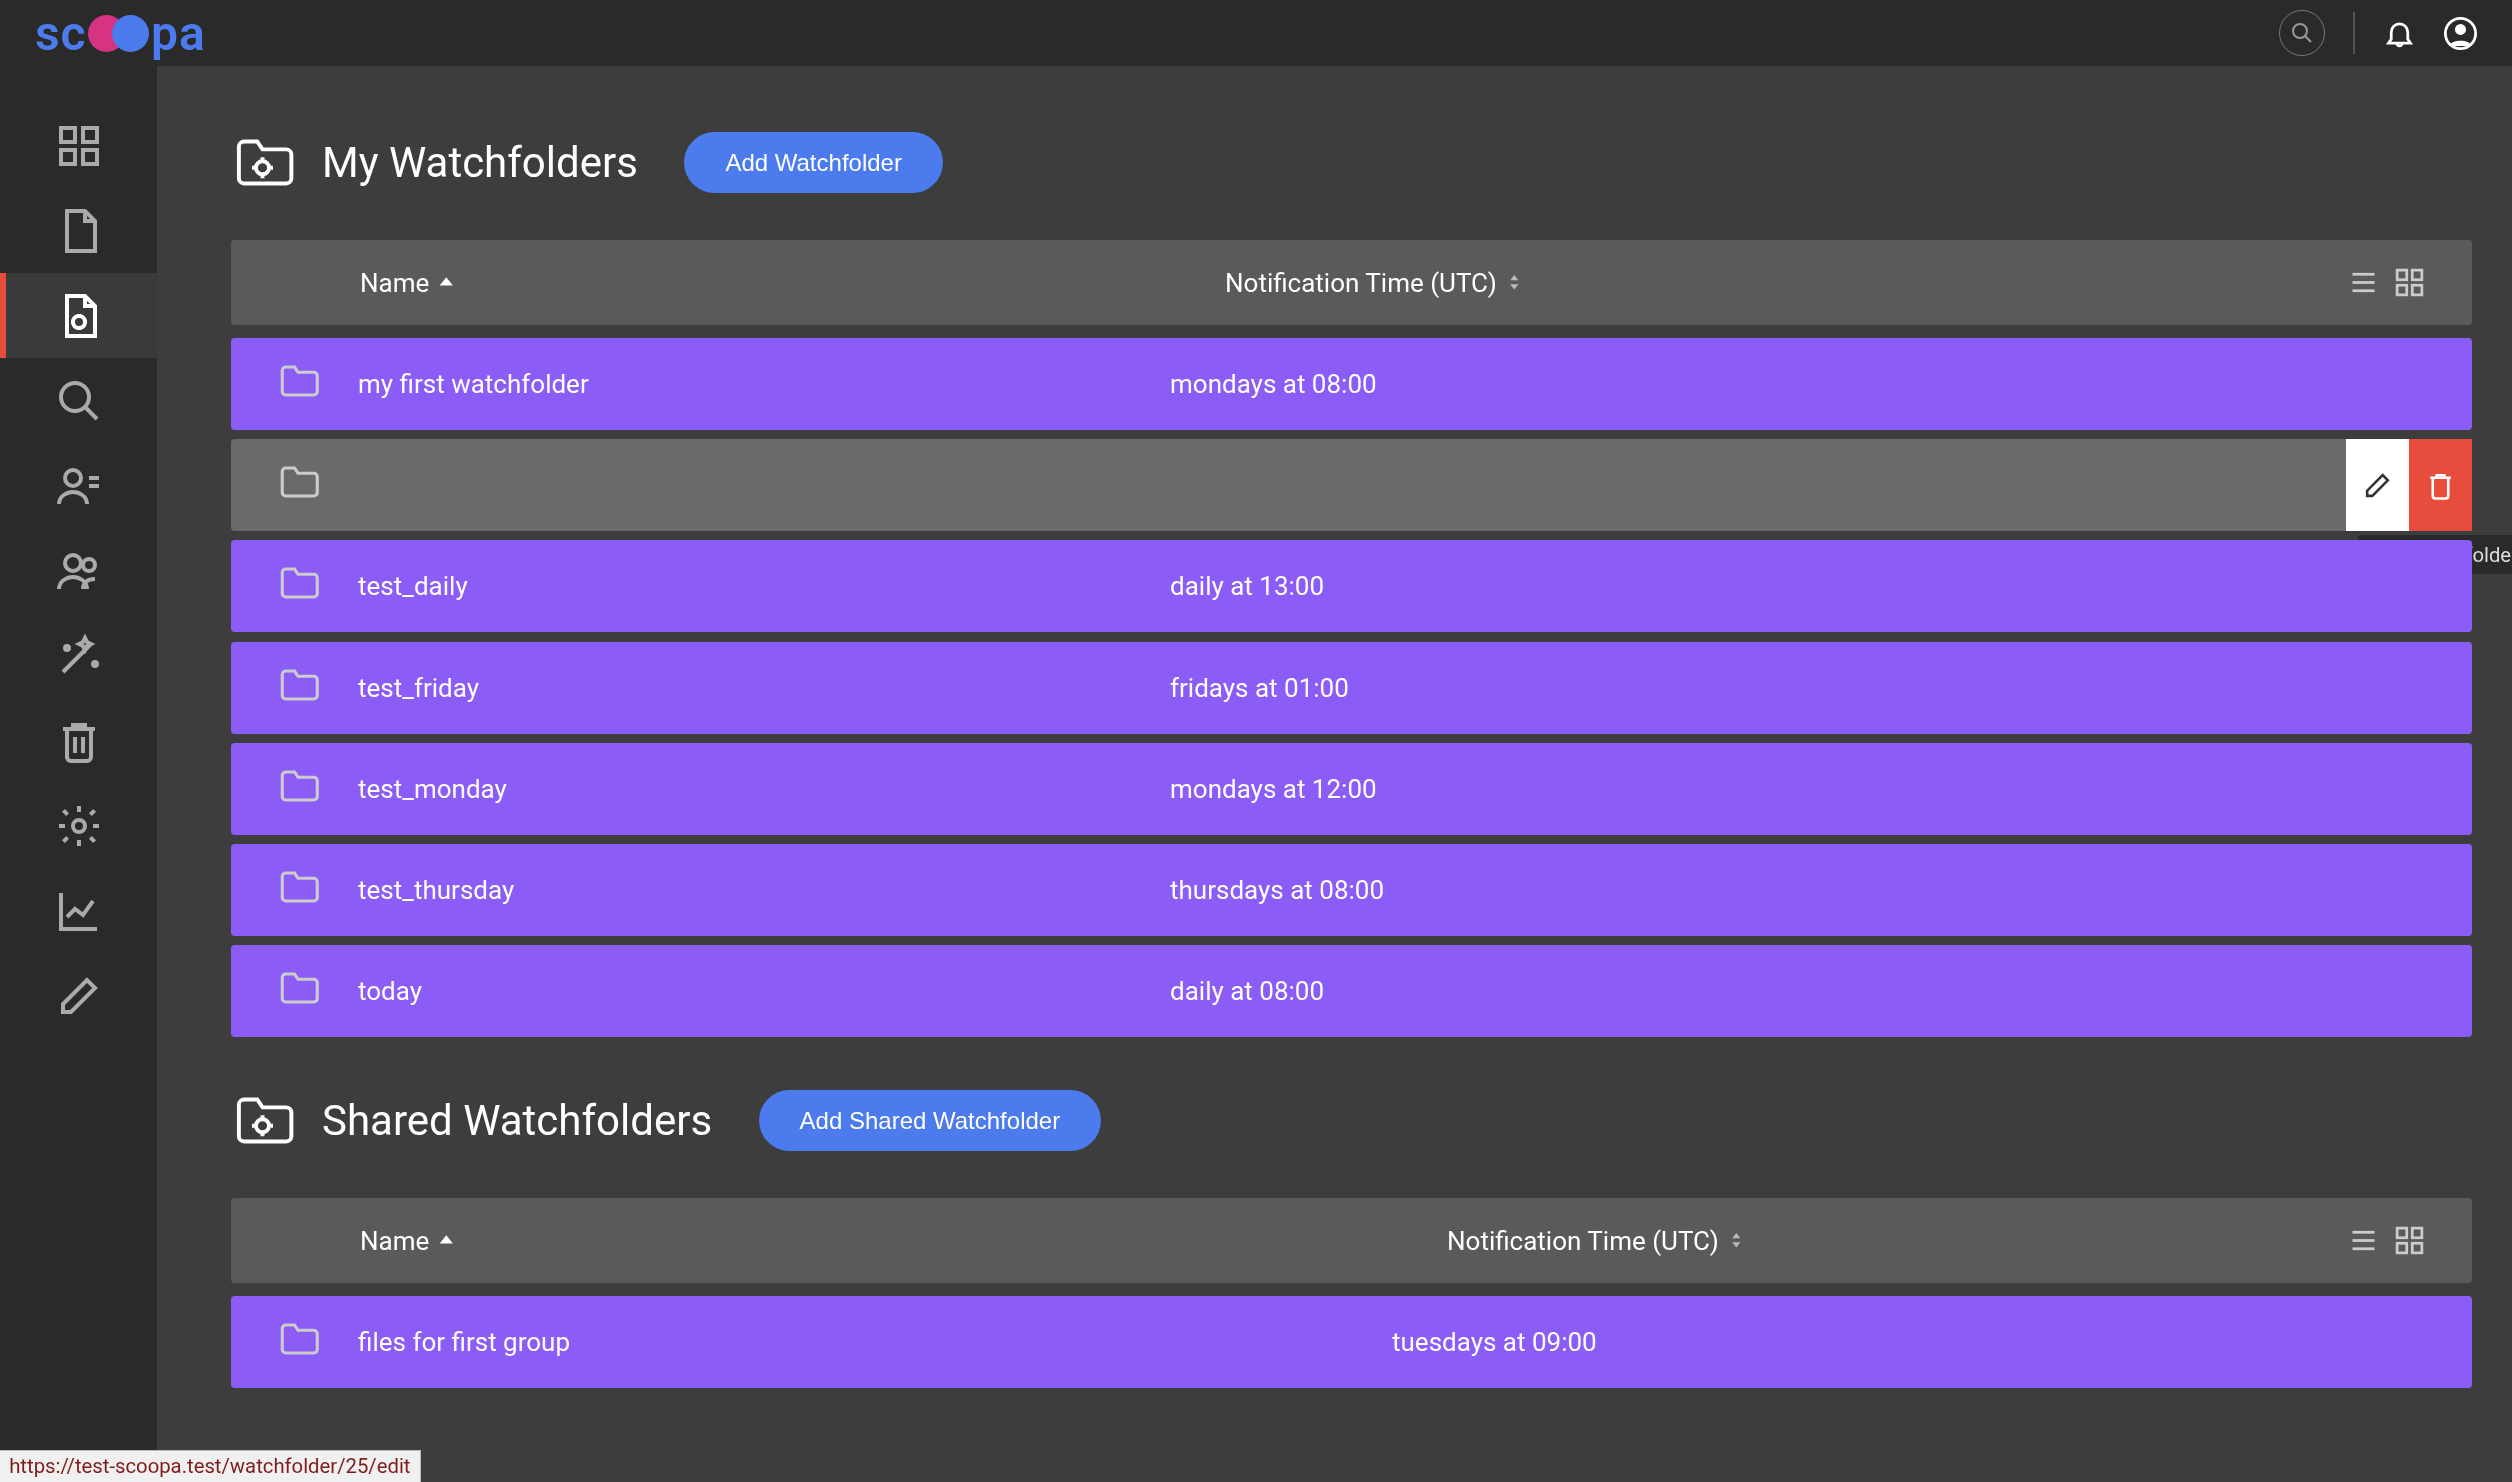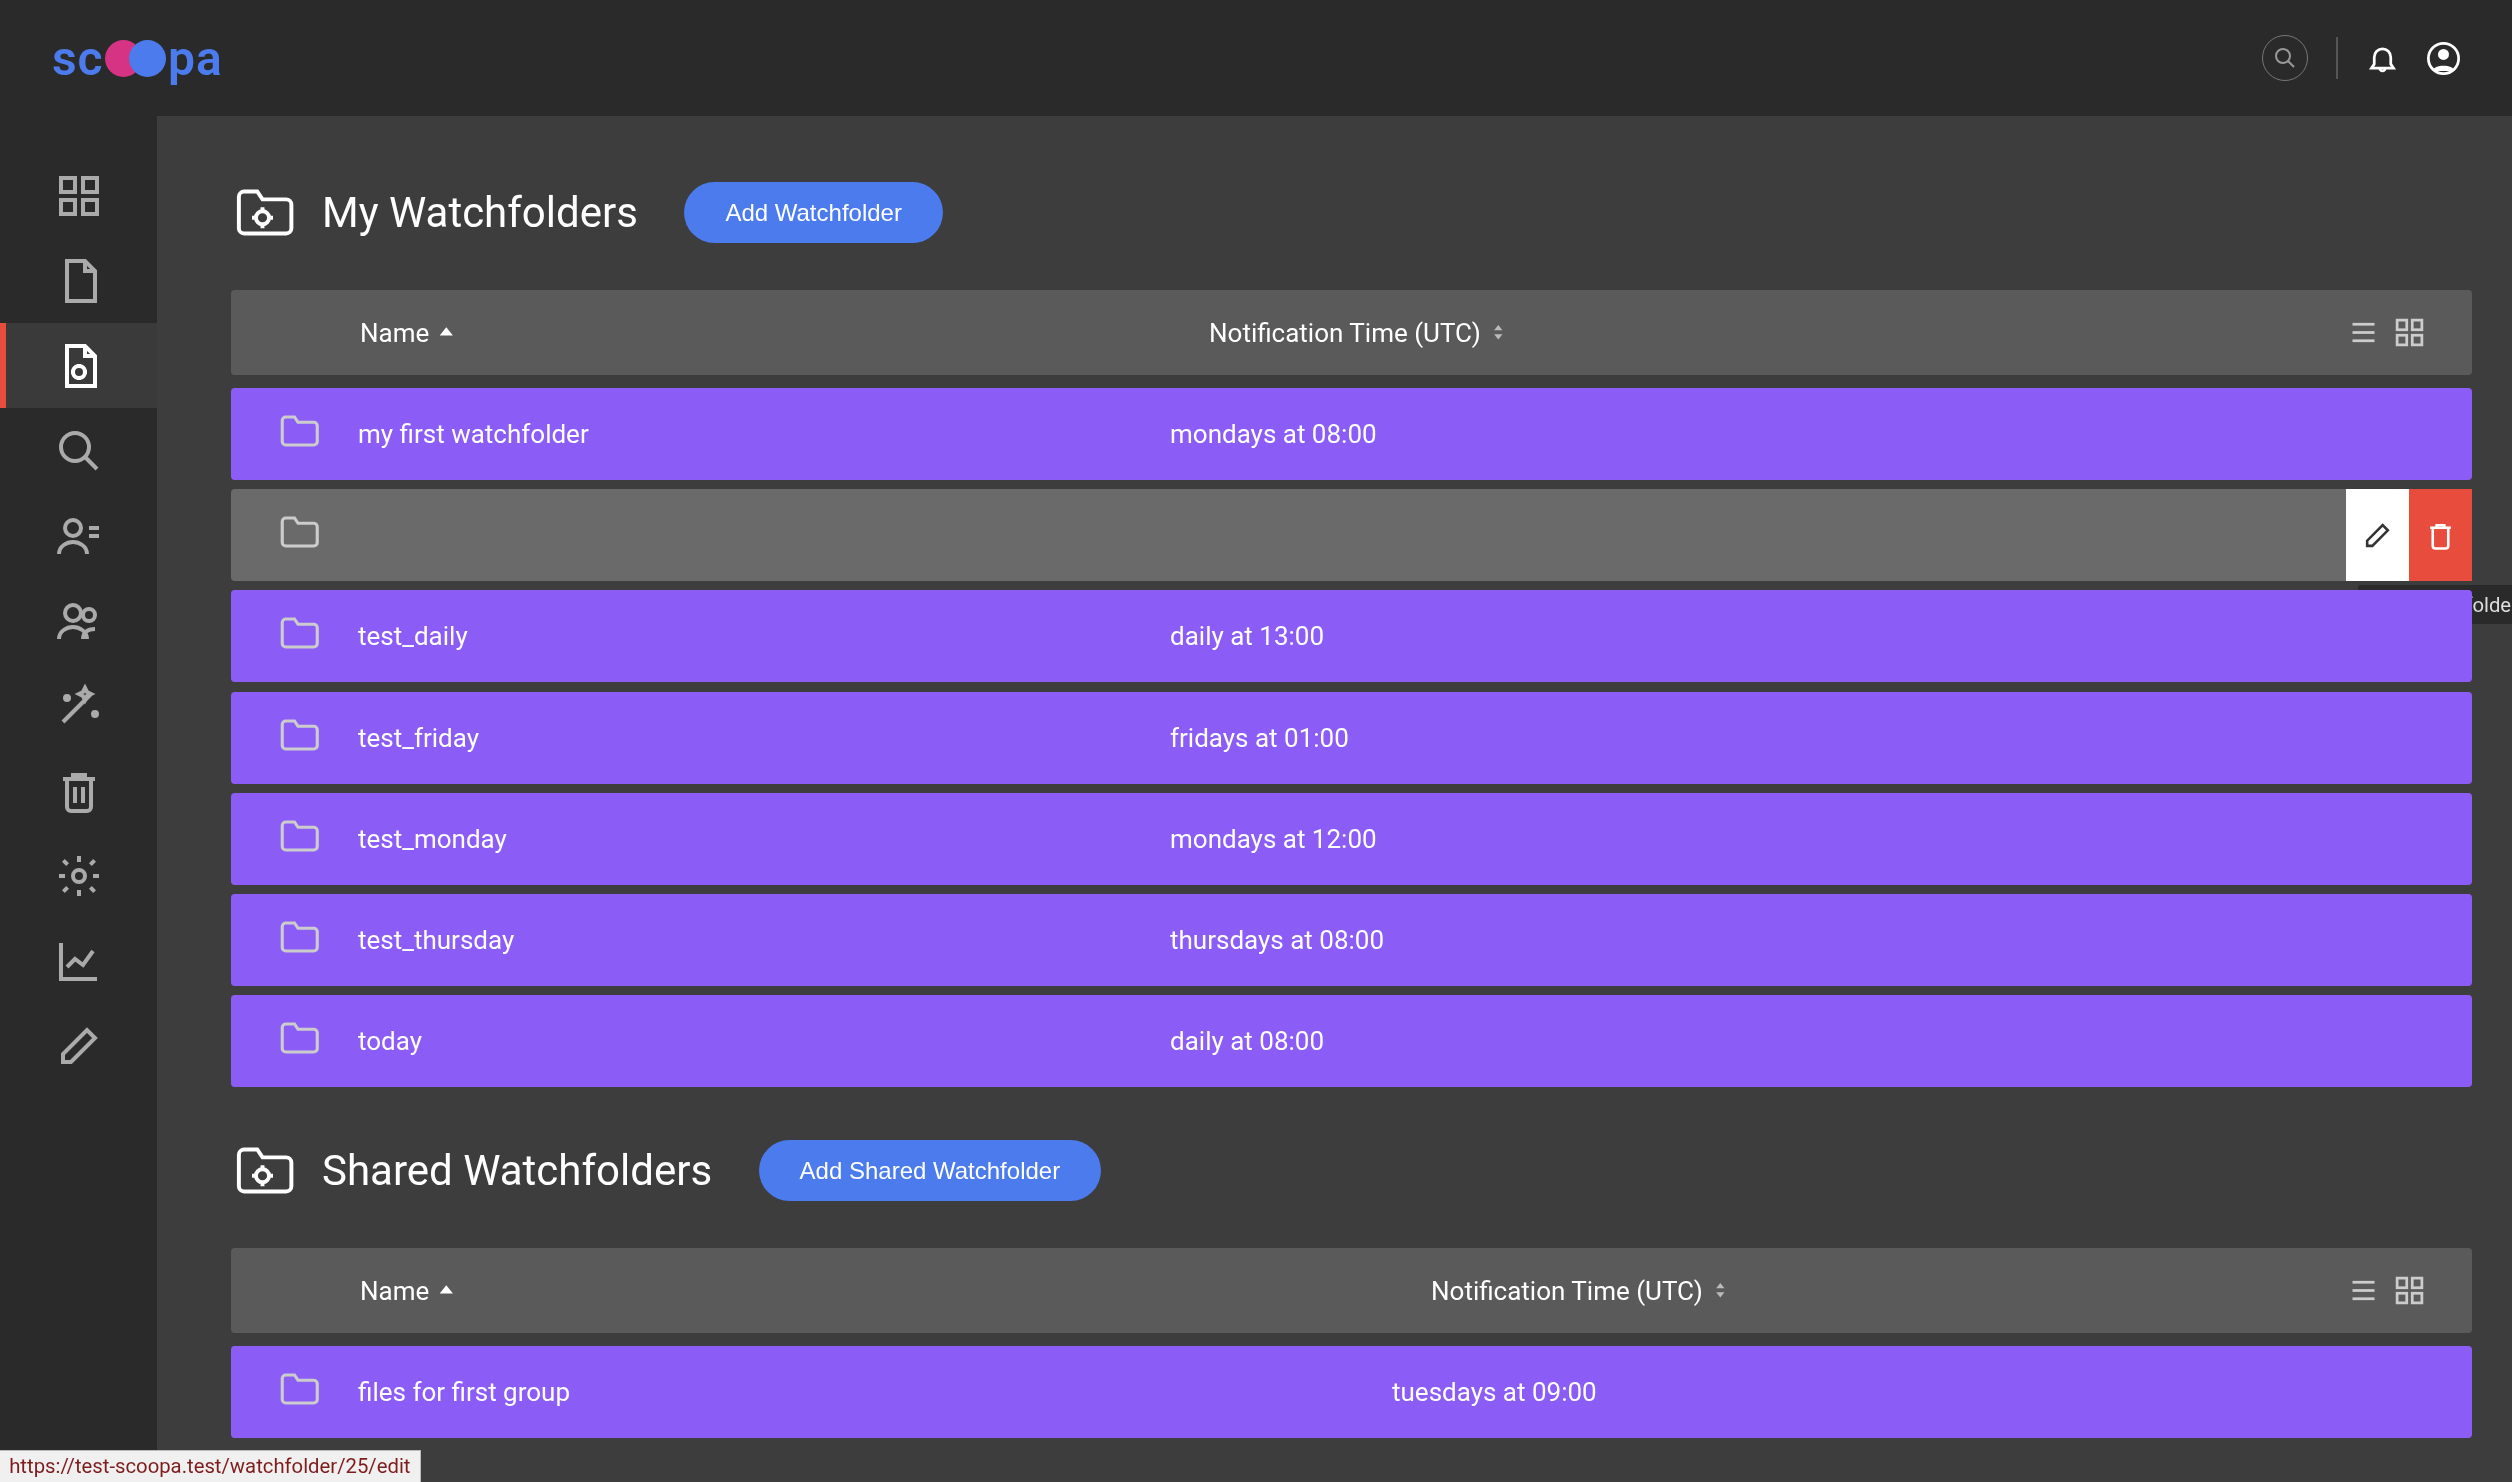--- a/index.html
+++ b/index.html
@@ -6,25 +6,25 @@
 body {
   font-family: -apple-system, BlinkMacSystemFont, "Segoe UI", Roboto, sans-serif;
   background: #3d3d3d;
   color: #fff;
   overflow: hidden;
   width: 2512px;
   height: 1482px;
   transform-origin: top left;
 }
 .topbar {
-  height: 116px;
+  height: 66px;
   background: #2a2a2a;
   display: flex;
   align-items: center;
-  padding: 0 52px;
+  padding: 0 35px;
   justify-content: space-between;
 }
 .logo {
   display: flex;
   align-items: center;
   font-size: 48px;
   font-weight: 600;
   letter-spacing: 0.9px;
 }
 .logo-text-sc { color: #4b7bec; }
@@ -101,20 +101,21 @@
 }
 
 .table-header {
   background: #5a5a5a;
   display: flex;
   align-items: center;
   padding: 0 46px 0 129px;
   height: 85px;
   border-radius: 3.7px;
   margin-bottom: 13px;
+  gap: 16px;
 }
 .th {
   font-size: 26px;
   font-weight: 400;
   display: flex;
   align-items: center;
   gap: 9.2px;
   cursor: pointer;
 }
 .th-name { flex: 0 0 849px; }

